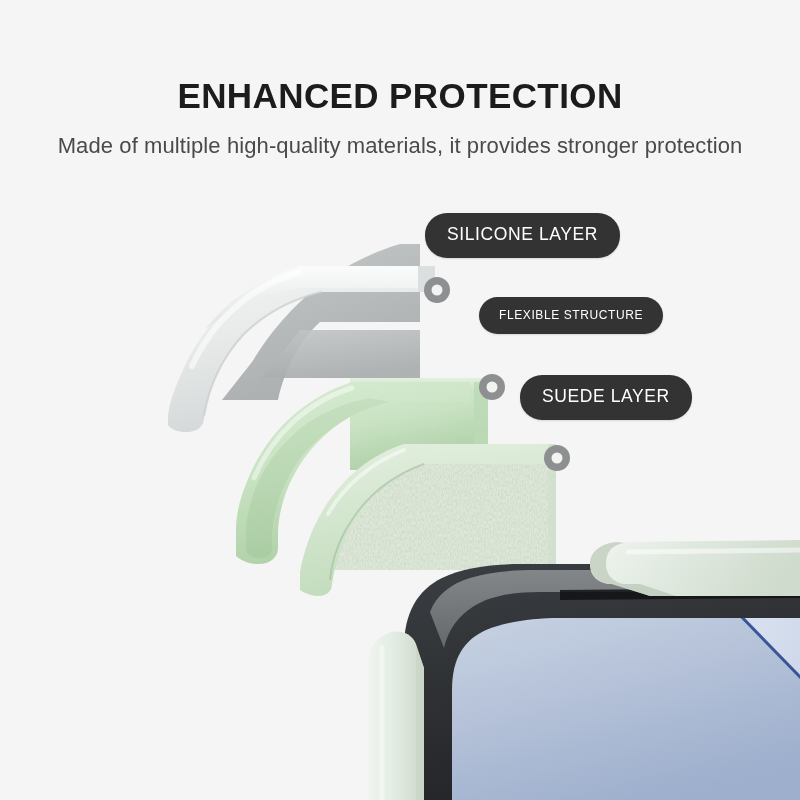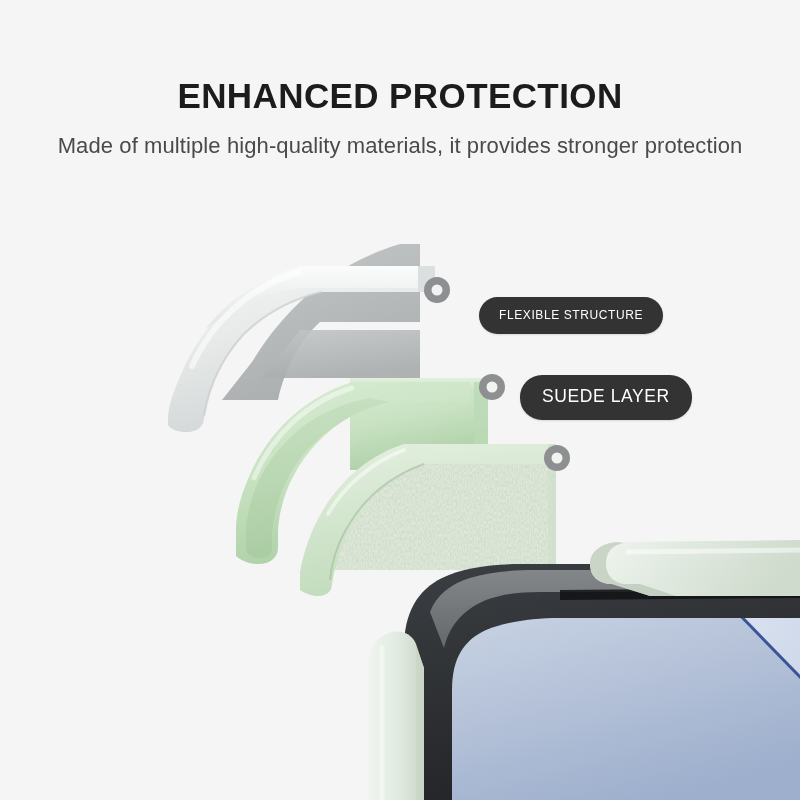--- a/index.html
+++ b/index.html
@@ -331,18 +331,19 @@
           <circle cx="492" cy="387" r="5.5" fill="#f2f3f3"></circle>
         </g>
         <g>
           <circle cx="557" cy="458" r="13" fill="#8d8f90"></circle>
           <circle cx="557" cy="458" r="5.5" fill="#f2f3f3"></circle>
         </g>
       </g>
     </svg>
   </div>
 
+  <div class="pill" id="pill-silicone">SILICONE LAYER</div>
 
   <div class="pill" id="pill-flexible">FLEXIBLE STRUCTURE</div>
 
   <div class="pill" id="pill-suede">SUEDE LAYER</div>
 
 </div>
 
 </body></html>

